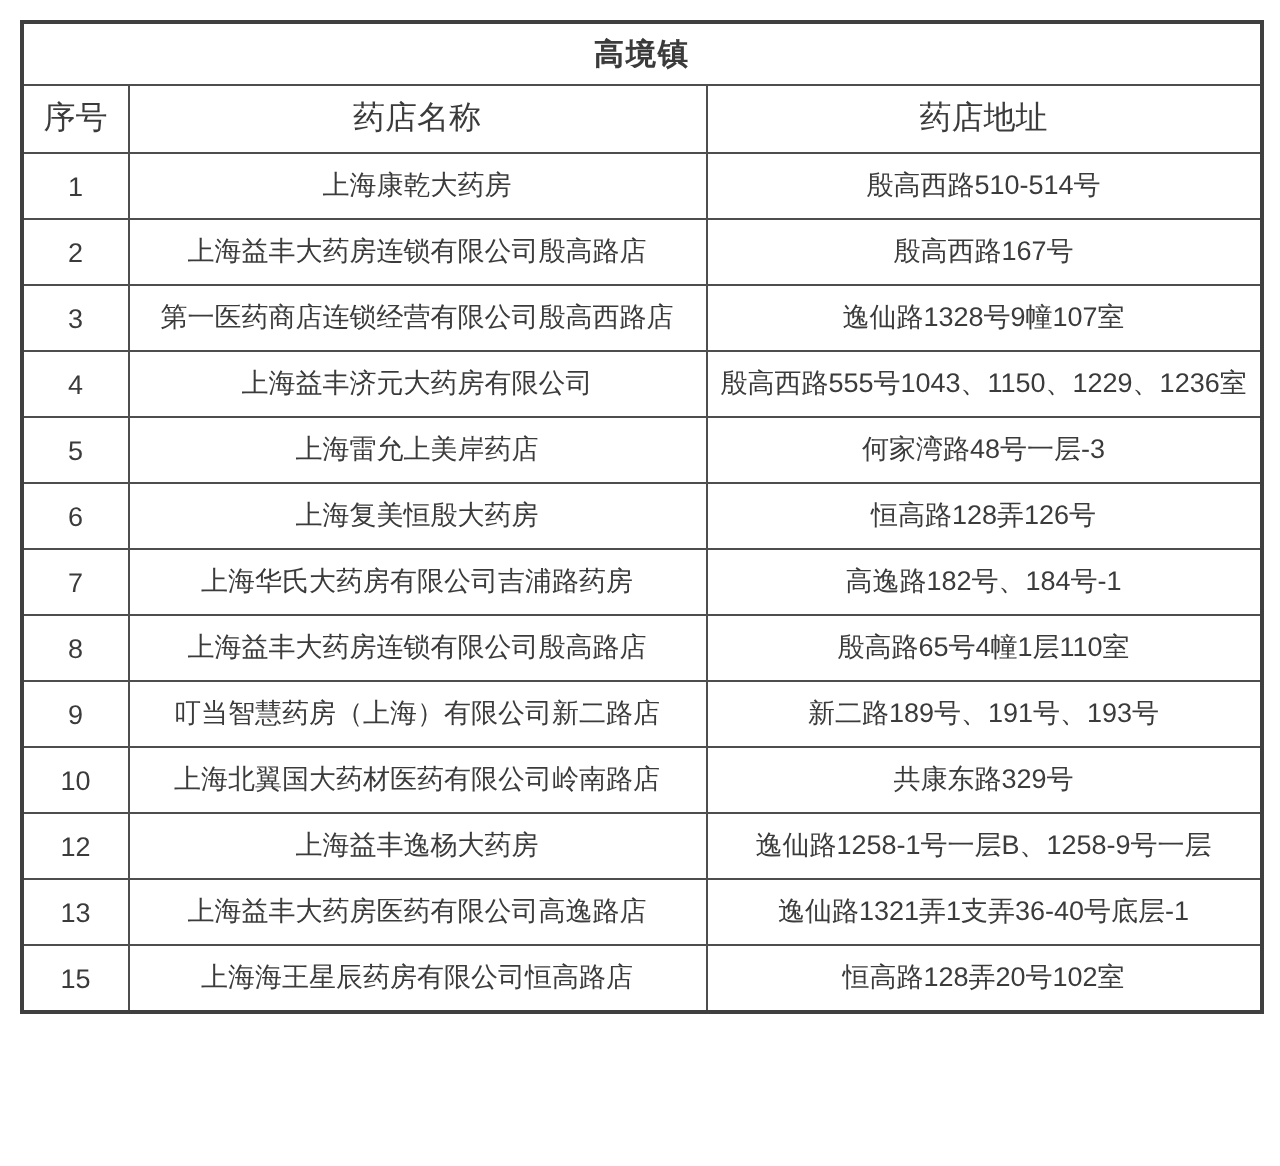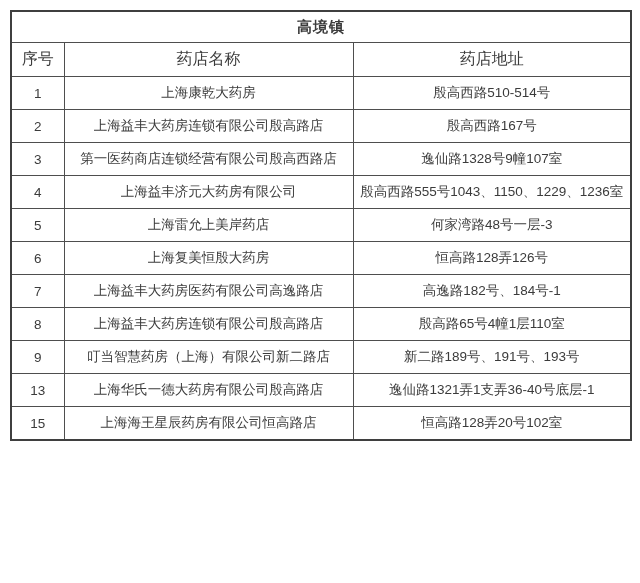--- a/index.html
+++ b/index.html
@@ -108,36 +108,46 @@
         <td>上海雷允上美岸药店</td>
         <td>何家湾路48号一层-3</td>
       </tr>
       <tr>
         <td>6</td>
         <td>上海复美恒殷大药房</td>
         <td>恒高路128弄126号</td>
       </tr>
       <tr>
         <td>7</td>
-        <td>上海益丰大药房医药有限公司高逸路店</td>
+        <td>上海华氏大药房有限公司吉浦路药房</td>
         <td>高逸路182号、184号-1</td>
       </tr>
       <tr>
         <td>8</td>
         <td>上海益丰大药房连锁有限公司殷高路店</td>
         <td>殷高路65号4幢1层110室</td>
       </tr>
       <tr>
         <td>9</td>
         <td>叮当智慧药房（上海）有限公司新二路店</td>
         <td>新二路189号、191号、193号</td>
       </tr>
       <tr>
+        <td>10</td>
+        <td>上海北翼国大药材医药有限公司岭南路店</td>
+        <td>共康东路329号</td>
+      </tr>
+      <tr>
+        <td>12</td>
+        <td>上海益丰逸杨大药房</td>
+        <td>逸仙路1258-1号一层B、1258-9号一层</td>
+      </tr>
+      <tr>
         <td>13</td>
-        <td>上海华氏一德大药房有限公司殷高路店</td>
+        <td>上海益丰大药房医药有限公司高逸路店</td>
         <td>逸仙路1321弄1支弄36-40号底层-1</td>
       </tr>
       <tr>
         <td>15</td>
         <td>上海海王星辰药房有限公司恒高路店</td>
         <td>恒高路128弄20号102室</td>
       </tr>
     </tbody>
   </table>
 </div>

